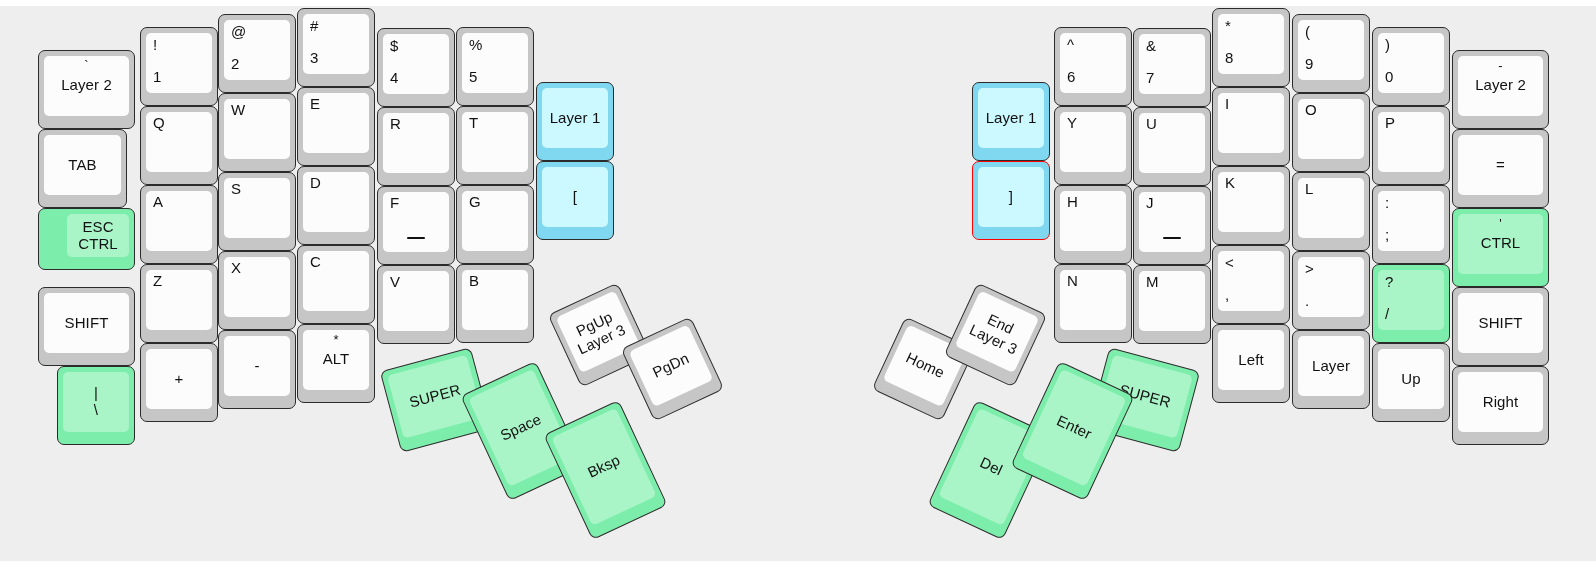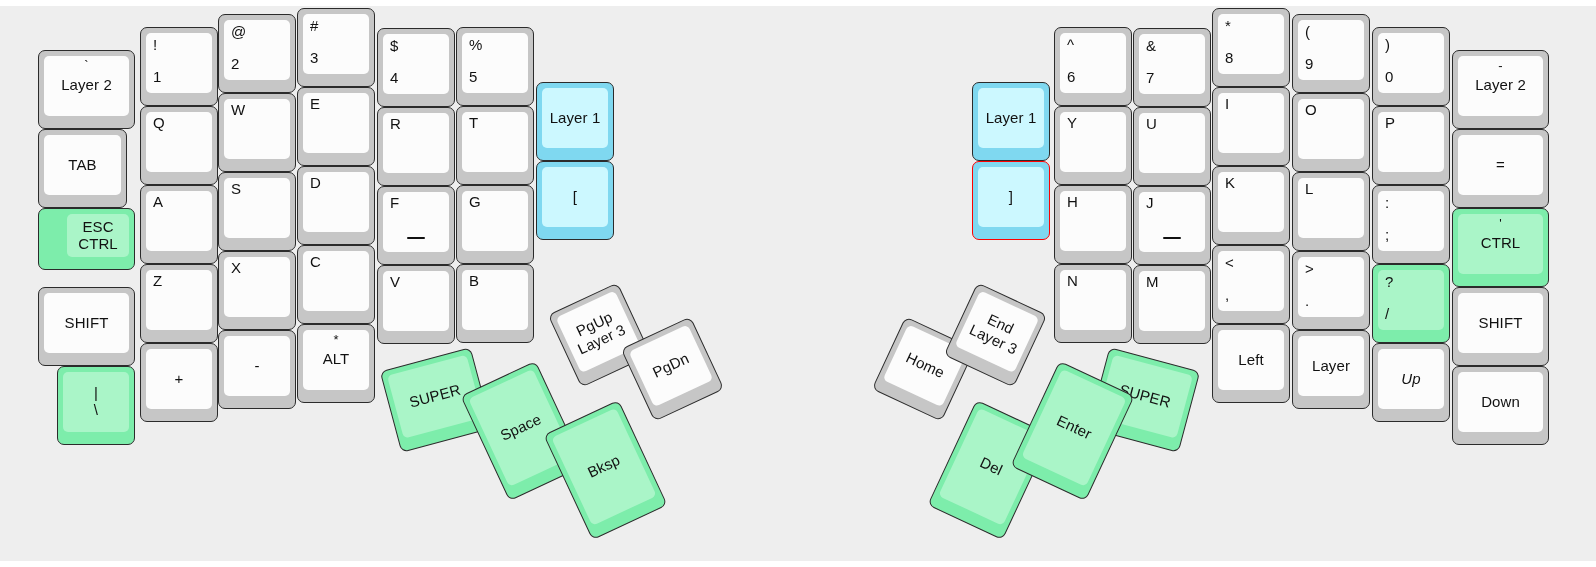--- a/index.html
+++ b/index.html
@@ -396,21 +396,21 @@
           <div class="lg">:</div>
           <div class="lg">;</div>
         </div>
       </div>
       <div class="key green" style="left: 1372px; top: 258px; width: 78px; height: 79px;">
         <div class="cap tl">
           <div class="lg">?</div>
           <div class="lg">/</div>
         </div>
       </div>
-      <div class="key" style="left: 1372px; top: 337px; width: 78px; height: 79px; font-style: italic;">
+      <div class="key" style="left: 1372px; top: 337px; width: 78px; height: 79px;">
         <div class="cap">
           <div class="lg">Up</div>
         </div>
       </div>
       <div class="key" style="left: 1452px; top: 44px; width: 97px; height: 79px;">
         <div class="cap ctr-top">
           <div class="lg small">-</div>
           <div class="lg main">Layer 2</div>
         </div>
       </div>
@@ -425,21 +425,21 @@
           <div class="lg main">CTRL</div>
         </div>
       </div>
       <div class="key" style="left: 1452px; top: 281px; width: 97px; height: 79px;">
         <div class="cap">
           <div class="lg">SHIFT</div>
         </div>
       </div>
       <div class="key" style="left: 1452px; top: 360px; width: 97px; height: 79px;">
         <div class="cap">
-          <div class="lg">Down</div>
+          <div class="lg">Right</div>
         </div>
       </div>
       <div class="key green rot" style="left: 1097px; top: 352px; width: 94px; height: 84px; transform: rotate(15deg);">
         <div class="cap">
           <div class="lg">SUPER</div>
         </div>
       </div>
       <div class="key rot" style="left: 885px; top: 323px; width: 77px; height: 80px; transform: rotate(25deg);">
         <div class="cap">
           <div class="lg">Home</div>

